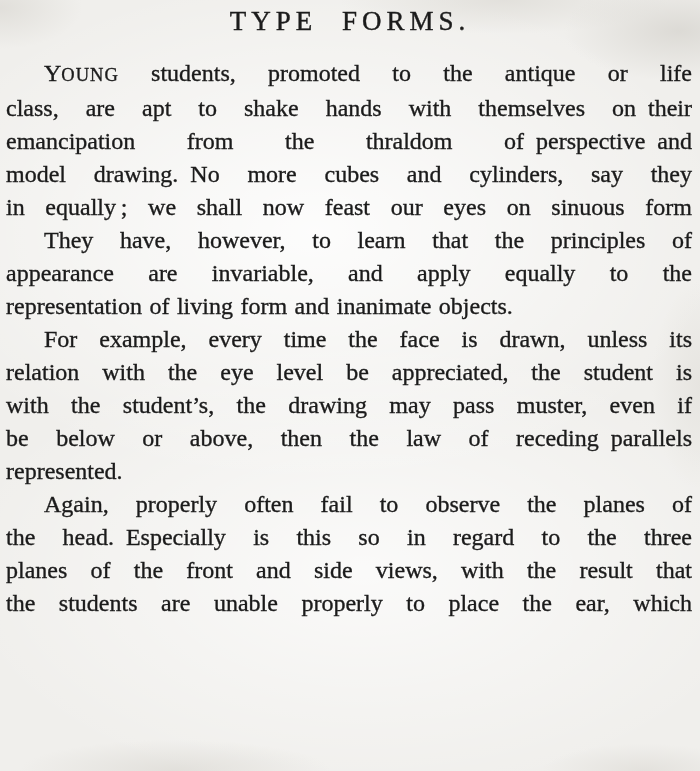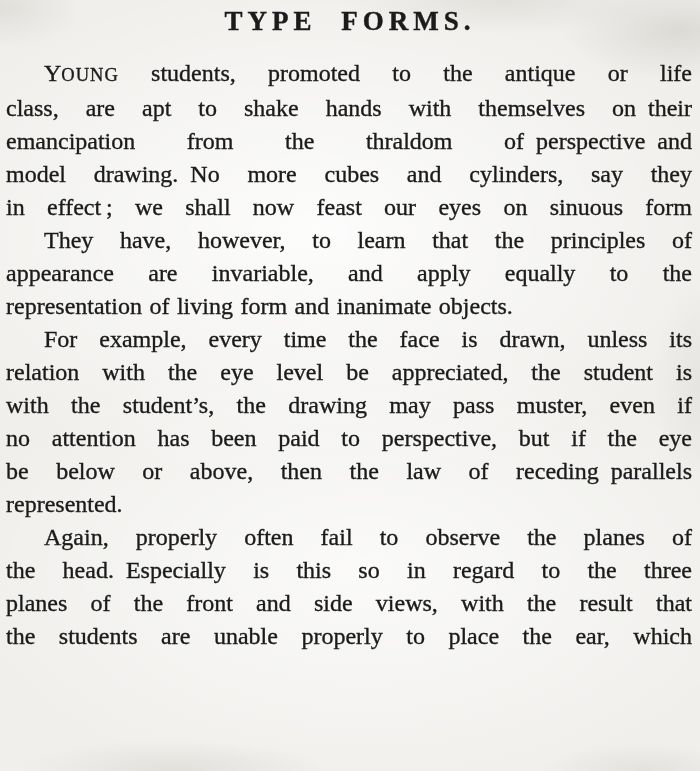--- a/index.html
+++ b/index.html
@@ -26,21 +26,21 @@
       radial-gradient(ellipse 500px 280px at 52% 74%, rgba(255,255,255,0.7), rgba(255,255,255,0) 82%);
   }
   .title {
     position: absolute;
     top: 4px;
     left: 0;
     right: 0;
     margin: 0;
     text-align: center;
     font-size: 27px;
-    font-weight: bold;
+    font-weight: normal;
     letter-spacing: 5px;
     word-spacing: 13px;
     line-height: 34px;
     -webkit-text-stroke: 0.4px currentColor;
   }
   .body-text {
     position: absolute;
     top: 57px;
     left: 6px;
     width: 686px;
@@ -66,30 +66,29 @@
 
 <div class="page">
   <h1 class="title">TYPE  FORMS.</h1>
 
   <div class="body-text">
 
     <div class="line indent"><span>Y</span><span class="lead-small">OUNG</span><span> students, promoted to the antique or life</span></div>
     <div class="line">class, are apt to shake hands with themselves on their</div>
     <div class="line">emancipation from the thraldom of perspective and</div>
     <div class="line">model drawing. No more cubes and cylinders, say they</div>
-    <div class="line">in effect ; we shall now feast our eyes on sinuous form</div>
+    <div class="line">in equally ; we shall now feast our eyes on sinuous form</div>
 
     <div class="line indent">They have, however, to learn that the principles of</div>
     <div class="line">appearance are invariable, and apply equally to the</div>
     <div class="line para-end">representation of living form and inanimate objects.</div>
 
     <div class="line indent">For example, every time the face is drawn, unless its</div>
     <div class="line">relation with the eye level be appreciated, the student is</div>
     <div class="line">with the student’s, the drawing may pass muster, even if</div>
-    <div class="line">no attention has been paid to perspective, but if the eye</div>
     <div class="line">be below or above, then the law of receding parallels</div>
     <div class="line para-end">represented.</div>
 
     <div class="line indent">Again, properly often fail to observe the planes of</div>
     <div class="line">the head. Especially is this so in regard to the three</div>
     <div class="line">planes of the front and side views, with the result that</div>
     <div class="line">the students are unable properly to place the ear, which</div>
   </div>
 </div>
 

